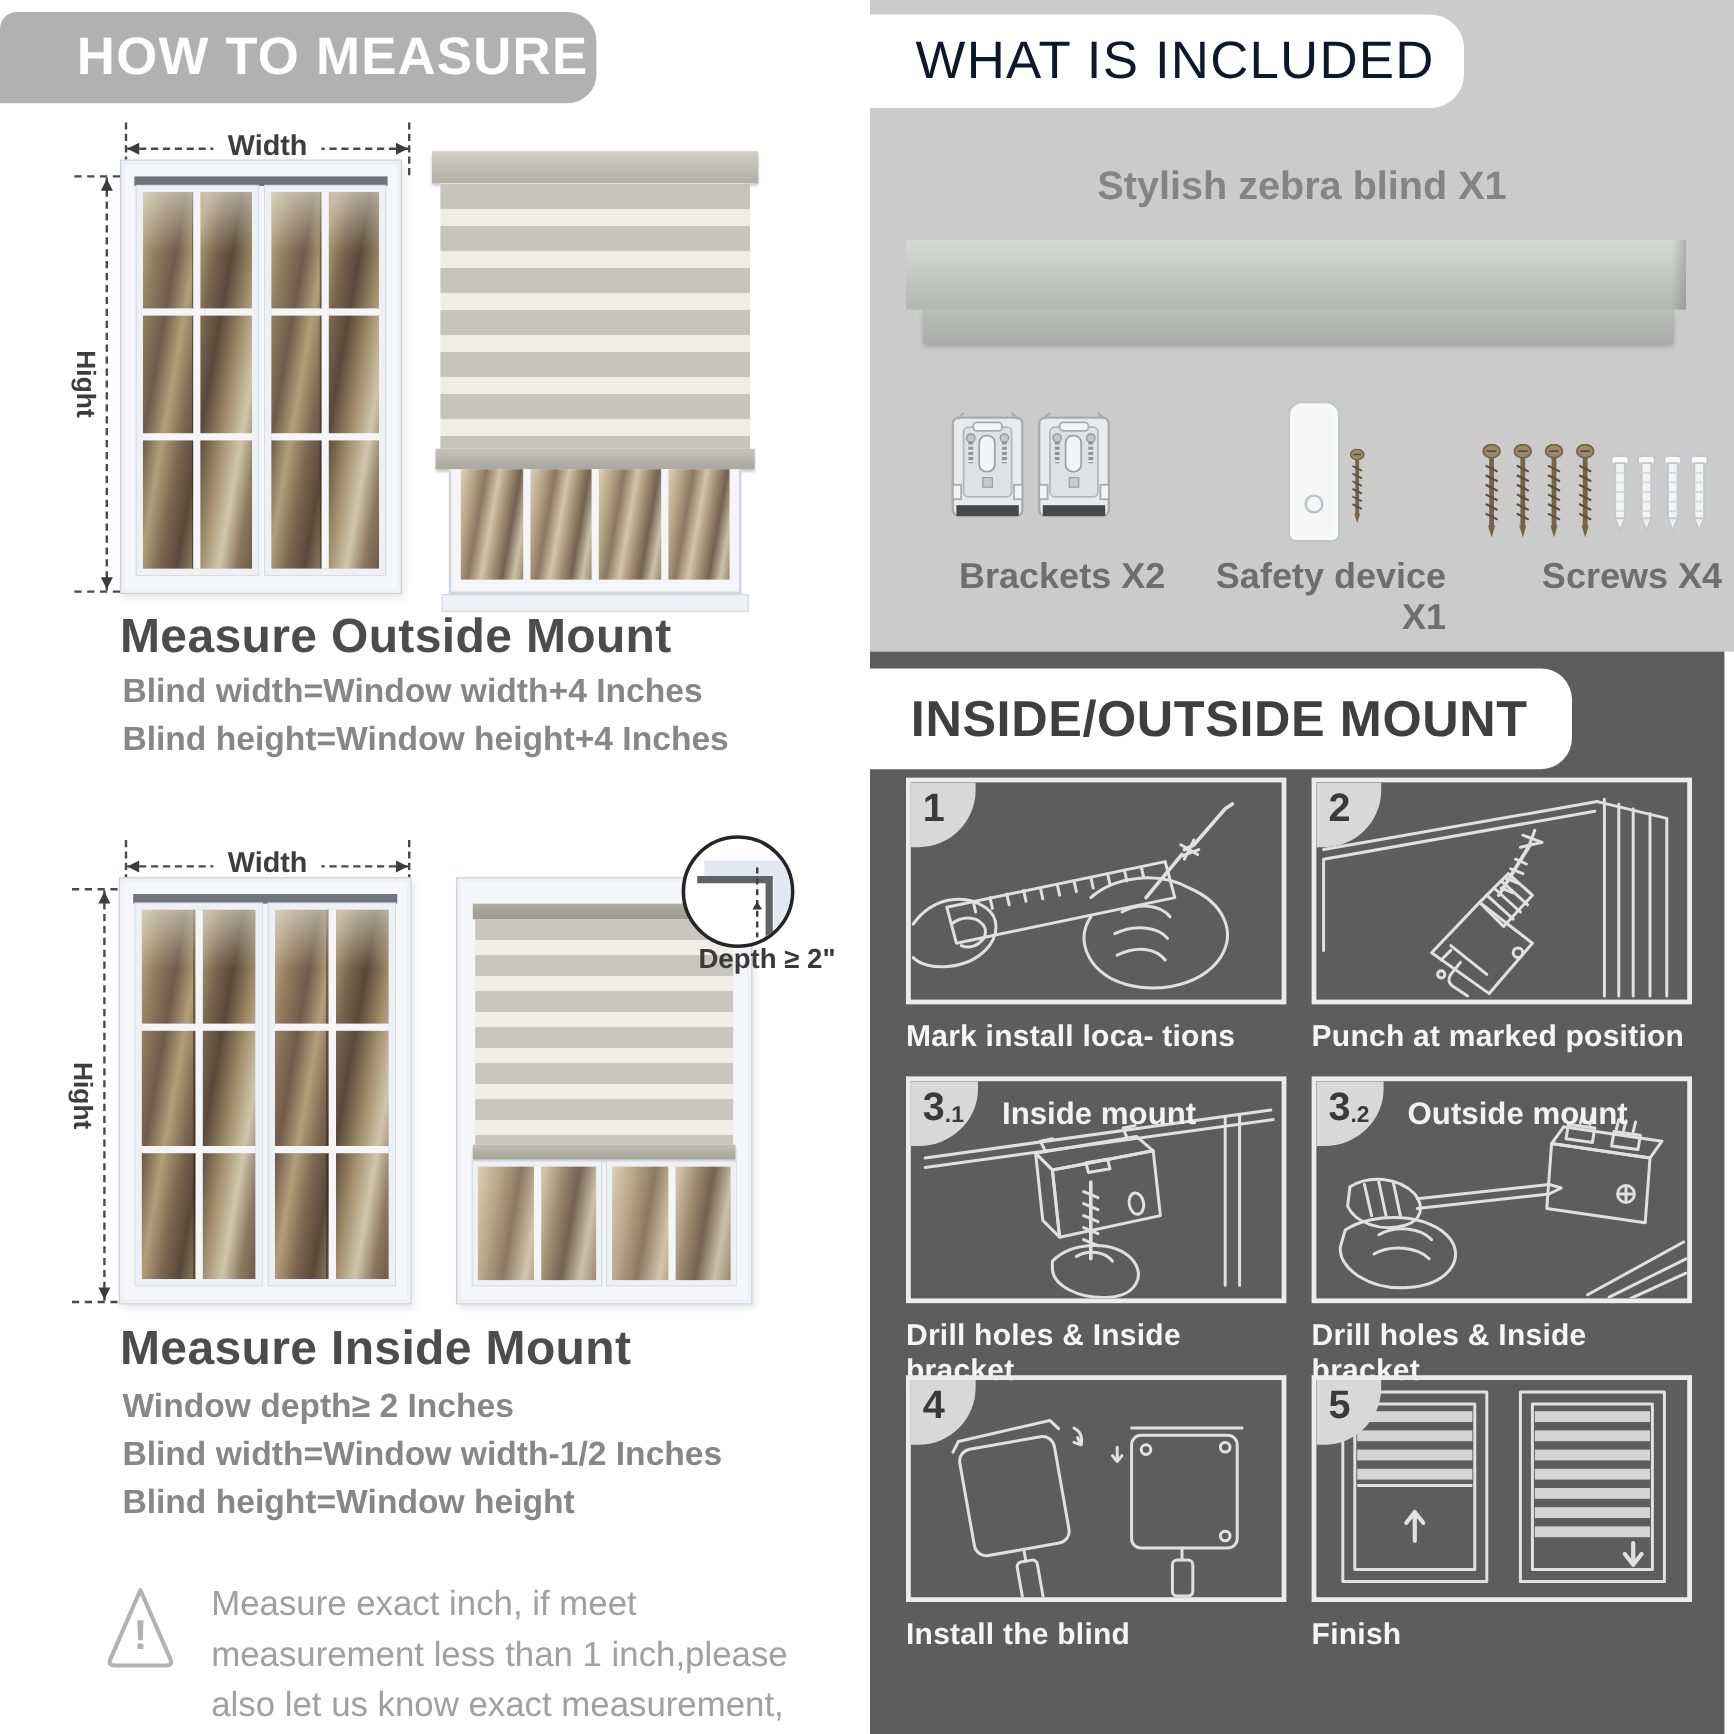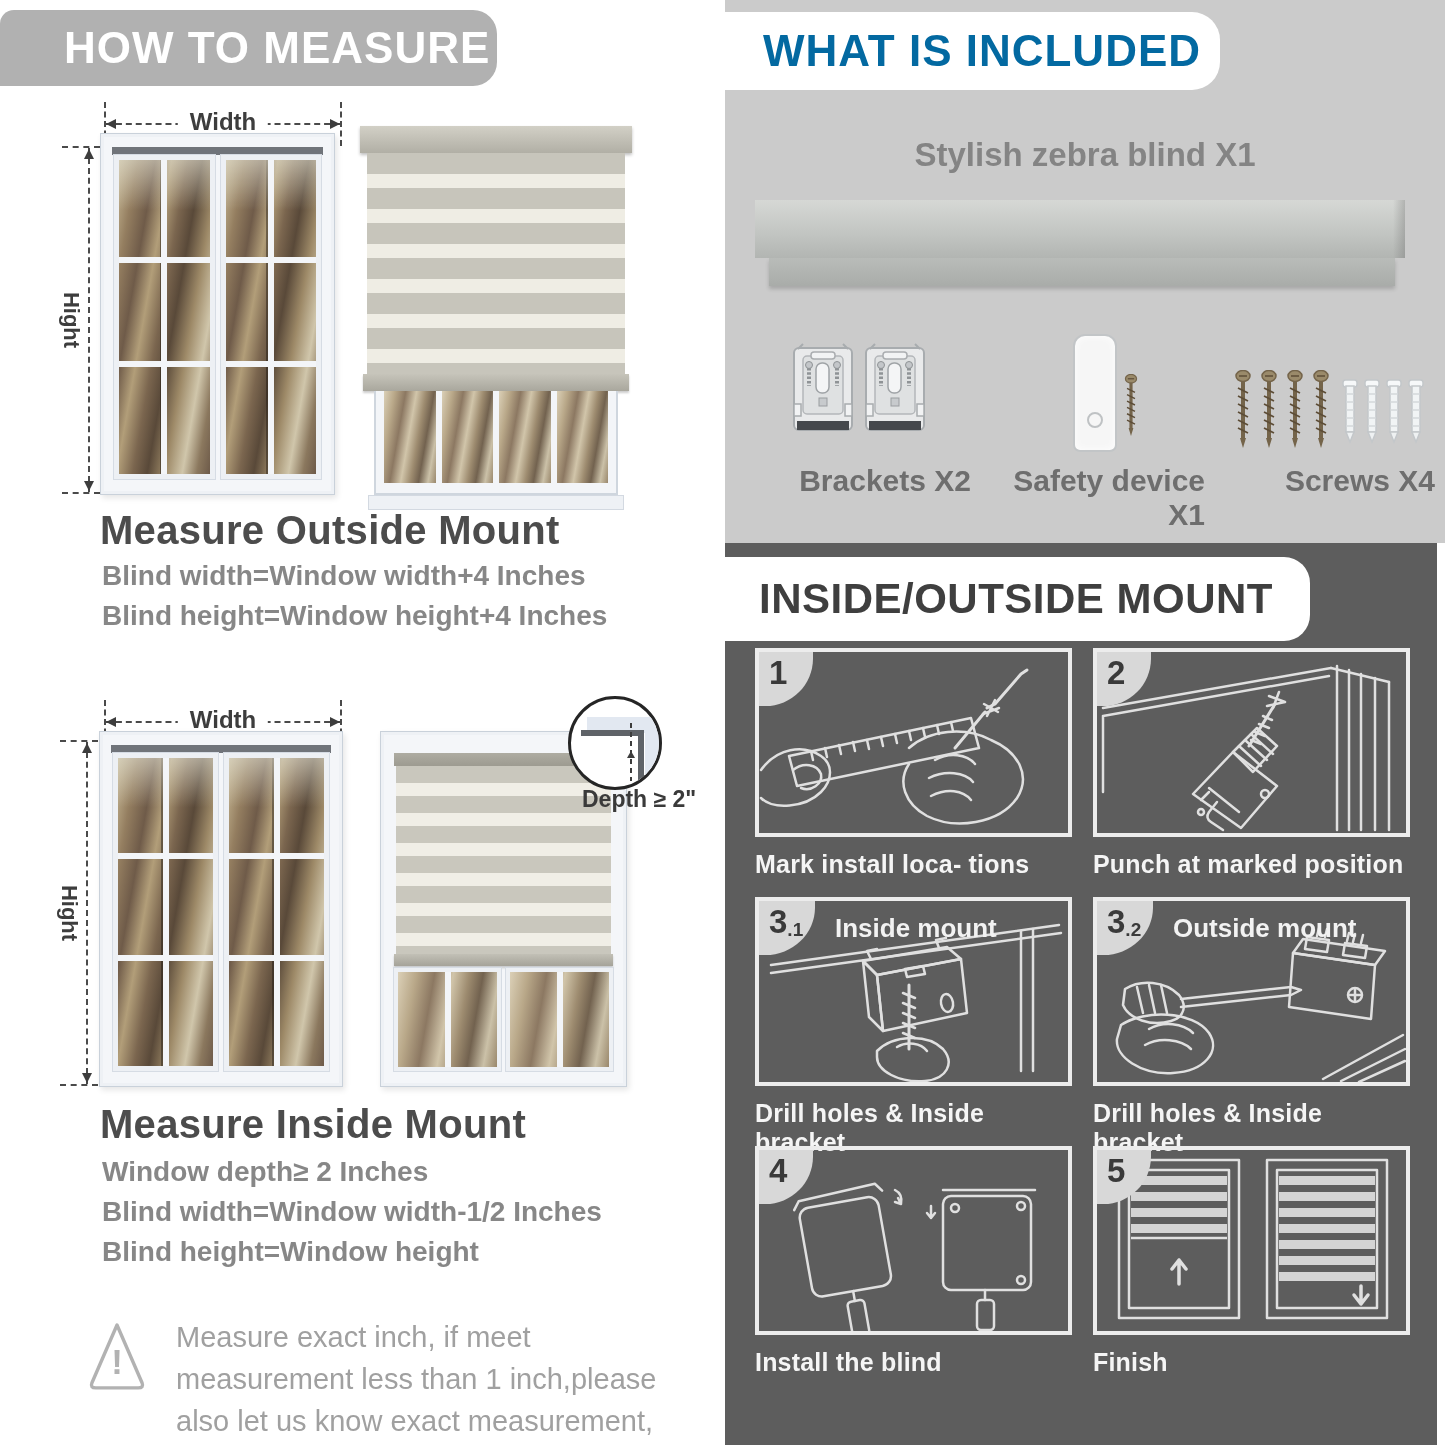--- a/index.html
+++ b/index.html
@@ -74,21 +74,21 @@
   .depth-lbl{position:absolute;left:582px;top:786px;font-size:23px;font-weight:bold;color:#3a3a3a;}
 
   
   .warn-text{position:absolute;left:176px;top:1316px;width:510px;font-size:29px;line-height:1.45;
              font-weight:normal;color:#a0a0a0;}
 
   
   .inc-panel{position:absolute;left:725px;top:0;width:720px;height:543px;background:#cbcbcb;}
   .inc-head{position:absolute;left:0;top:12px;width:495px;height:78px;background:#fff;
             border-radius:0 28px 28px 0;display:flex;align-items:center;}
-  .inc-head span{color:#0369a1;font-size:44px;font-weight:bold;letter-spacing:1px;padding-left:38px;}
+  .inc-head span{color:#0f172a;font-size:44px;font-weight:normal;letter-spacing:1px;padding-left:38px;}
   .inc-title{position:absolute;left:0;top:136px;width:100%;text-align:center;
              font-size:33px;font-weight:bold;color:#848484;}
   .inc-bar{position:absolute;left:30px;top:200px;width:650px;}
   .inc-bar .bar{height:58px;background:linear-gradient(180deg,#d6d8d5 0%,#c3c6c3 55%,#b2b5b2 100%);position:relative;}
   .inc-bar .bar:after{content:"";position:absolute;right:0;top:0;bottom:0;width:12px;
                       background:linear-gradient(90deg,rgba(255,255,255,0),rgba(110,110,110,.35));}
   .inc-bar .lip{margin:0 10px 0 14px;height:28px;
                 background:linear-gradient(180deg,#b9bcb9 0%,#a9aca9 100%);box-shadow:0 3px 4px rgba(0,0,0,.18);}
   .part{position:absolute;}
   .part-cap{position:absolute;font-size:30px;font-weight:bold;color:#6e6e6e;text-align:right;}

